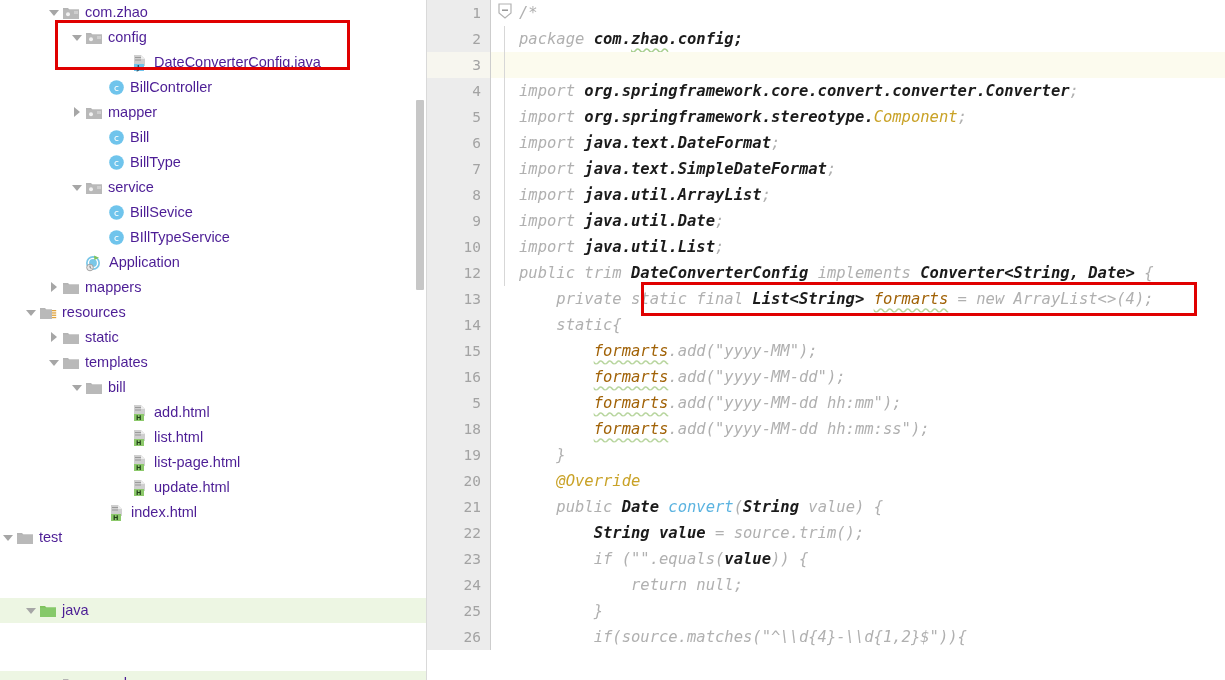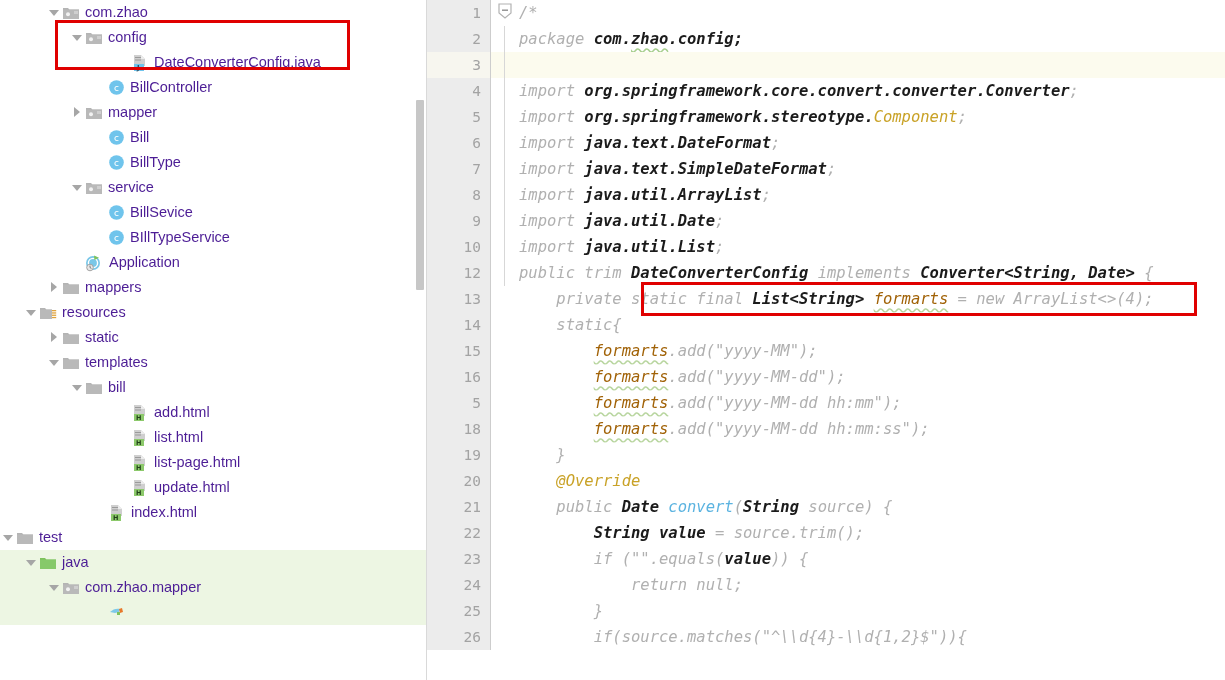--- a/index.html
+++ b/index.html
@@ -29,21 +29,21 @@
   .tree { position: relative; padding-top: 0px; }
   .tree-row {
     position: relative;
     display: flex;
     align-items: center;
     height: 25px;
     white-space: nowrap;
     font-size: 14.5px;
     color: #4c1d95;
   }
-  .tree-row.sel-green { background: #edf6e3; }
+  .tree-row.sel-green { background: #edf6e3; margin-top: 48px; }
   .tree-label { line-height: 25px; }
 
   
   .tw { width: 16px; height: 25px; flex: 0 0 16px; position: relative; }
   .tw.down::before {
     content: "";
     position: absolute; left: 3px; top: 10px;
     border-left: 5.5px solid transparent;
     border-right: 5.5px solid transparent;
     border-top: 6px solid #a6a6a6;
@@ -596,21 +596,21 @@
           <div class="codetext"><span class="k">    </span><span class="k">}</span></div>
         </div>
         <div class="code-row">
           <div class="gutter">20</div>
           <div class="fold"></div>
           <div class="codetext"><span class="k">    </span><span class="ann">@Override</span></div>
         </div>
         <div class="code-row">
           <div class="gutter">21</div>
           <div class="fold"></div>
-          <div class="codetext"><span class="k">    </span><span class="k">public </span><span class="idn">Date</span><span class="k"> </span><span class="mth">convert</span><span class="k">(</span><span class="idn">String</span><span class="k"> source) {</span></div>
+          <div class="codetext"><span class="k">    </span><span class="k">public </span><span class="idn">Date</span><span class="k"> </span><span class="mth">convert</span><span class="k">(</span><span class="idn">String</span><span class="k"> value) {</span></div>
         </div>
         <div class="code-row">
           <div class="gutter">22</div>
           <div class="fold"></div>
           <div class="codetext"><span class="k">        </span><span class="idn">String value</span><span class="k"> = source.trim();</span></div>
         </div>
         <div class="code-row">
           <div class="gutter">23</div>
           <div class="fold"></div>
           <div class="codetext"><span class="k">        </span><span class="k">if ("".equals(</span><span class="idn">value</span><span class="k">)) {</span></div>

